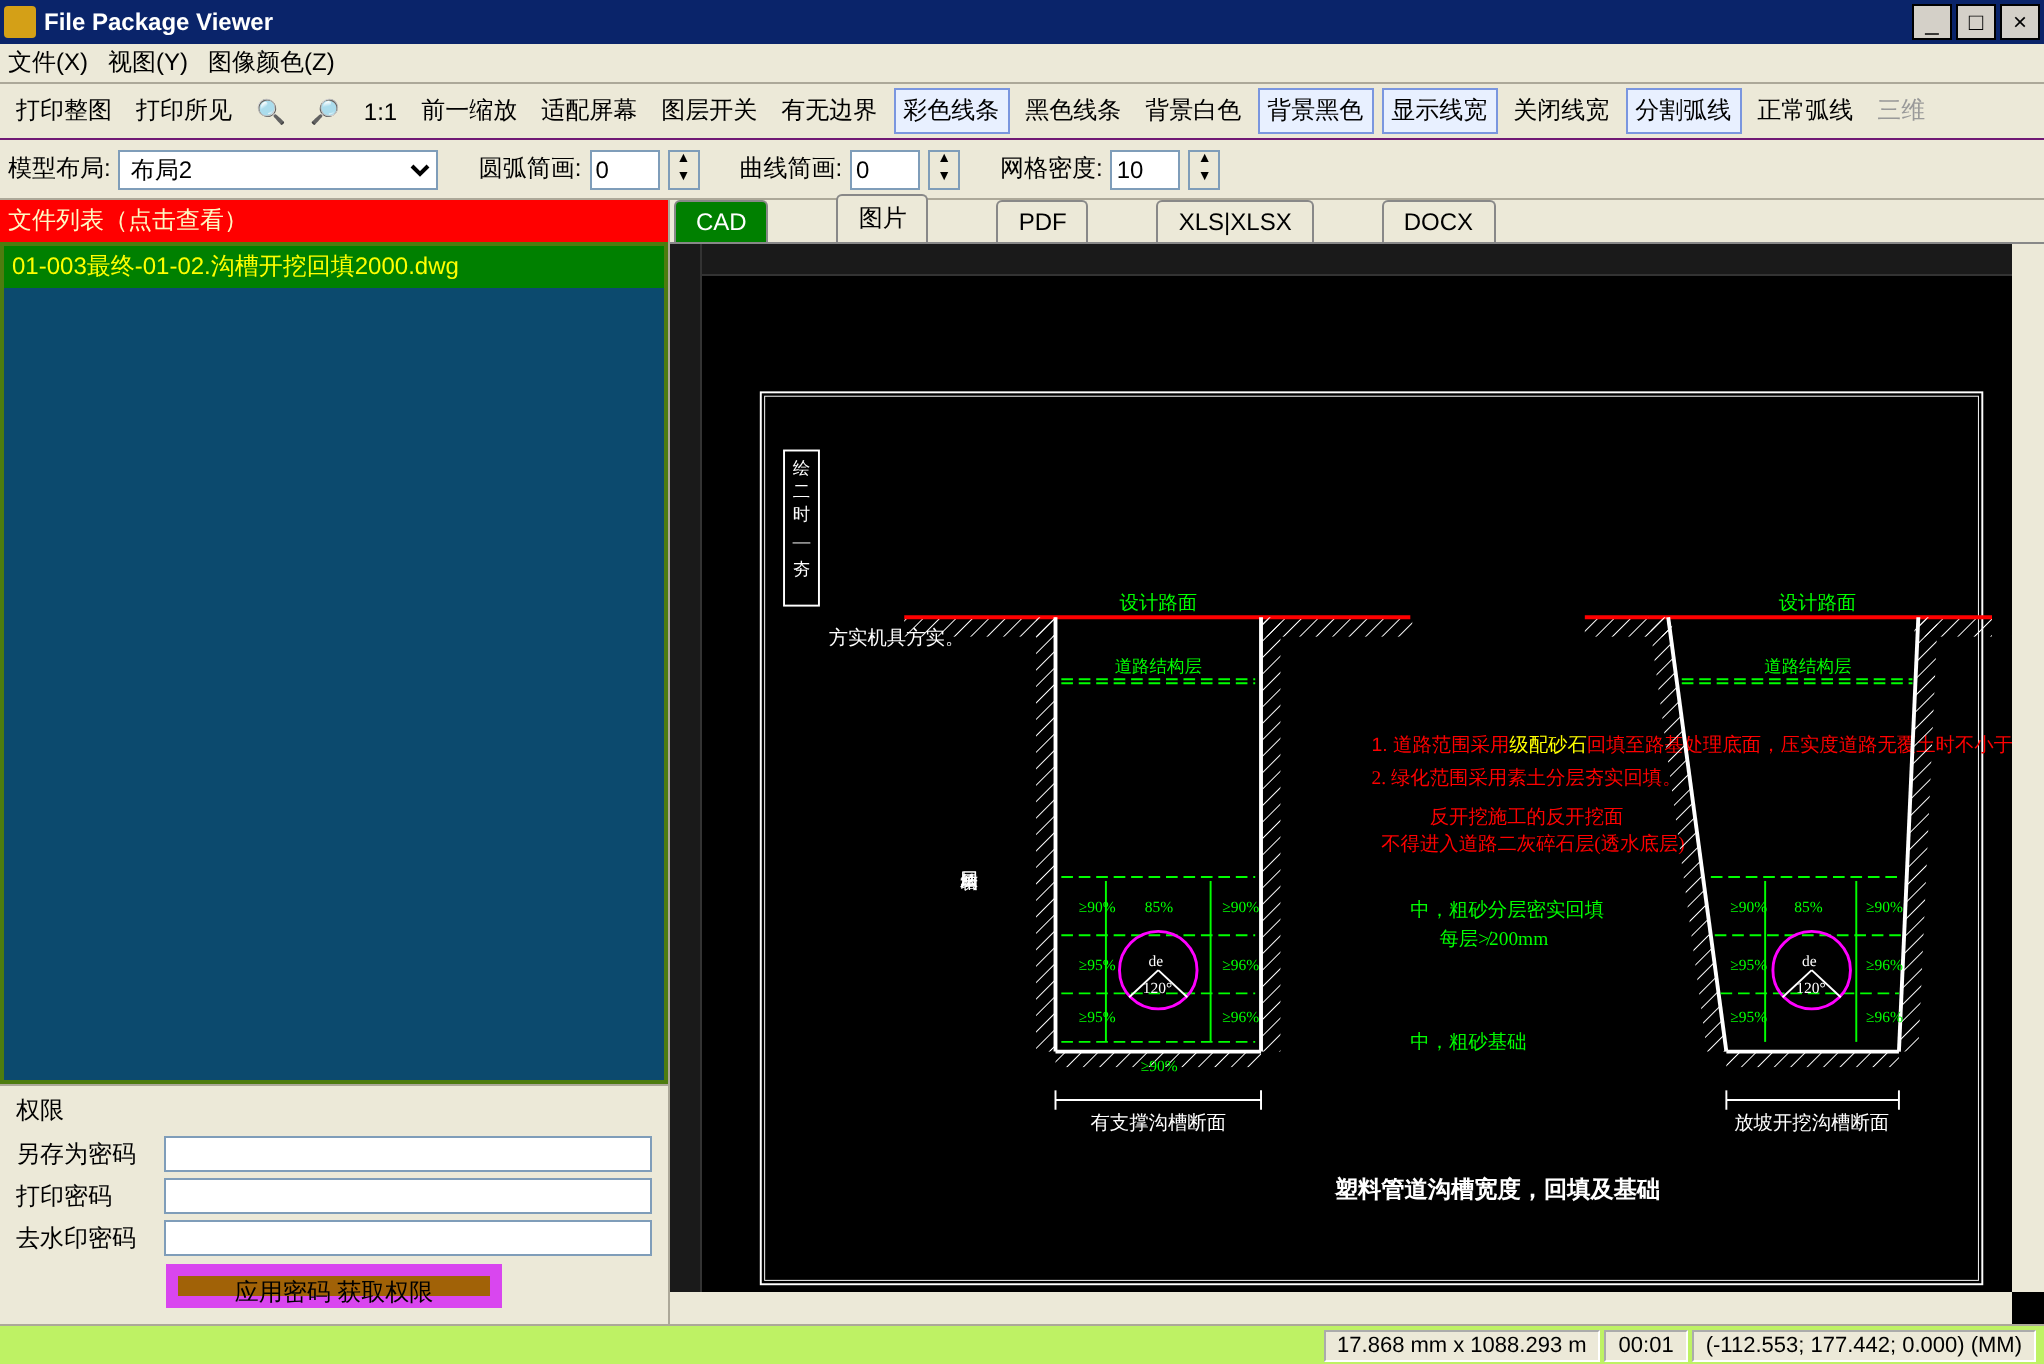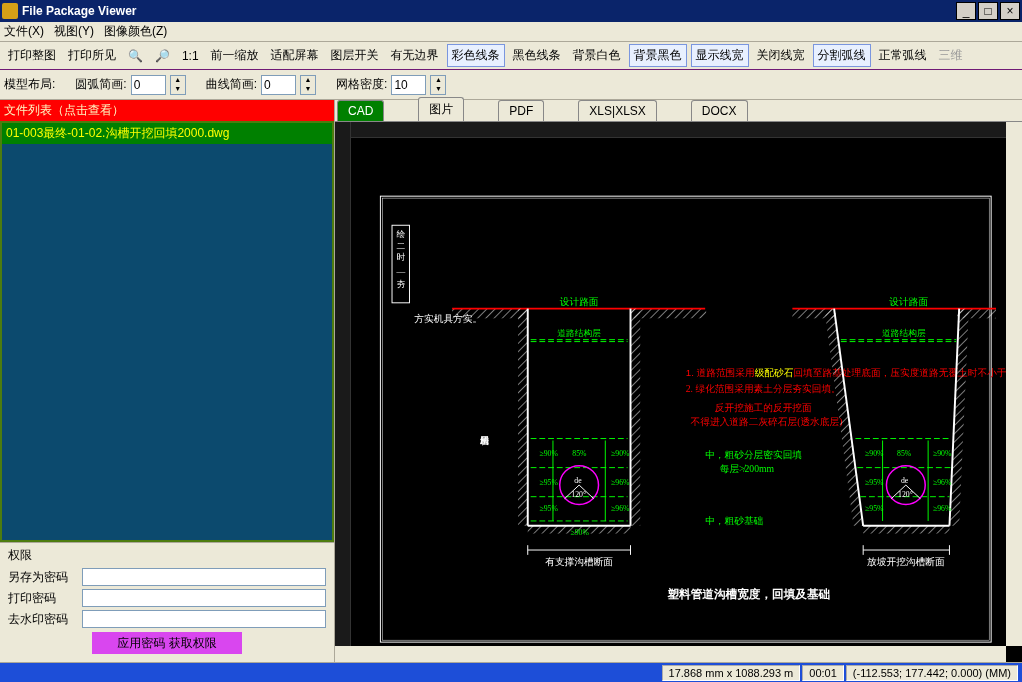--- a/index.html
+++ b/index.html
@@ -29,34 +29,34 @@
 .content { display: flex; height: 562px; }
 .left-panel { width: 335px; display: flex; flex-direction: column; border-right: 1px solid #aca899; }
 .file-header { background: #ff0000; color: #fef9c3; padding: 2px 4px; font-size: 12px; }
 .file-list { flex: 1; background: #0c4a6e; border: 2px solid #4d7c0f; overflow: auto; }
 .file-item { background: #008000; color: #ffff00; padding: 2px 4px; cursor: pointer; }
 .perm-panel { border-top: 1px solid #aca899; padding: 4px 8px; }
 .perm-panel .group-label { font-size: 12px; margin-bottom: 4px; }
 .perm-row { display: flex; align-items: center; margin-bottom: 3px; gap: 4px; }
 .perm-row label { width: 70px; font-size: 12px; }
 .perm-row input { flex: 1; border: 1px solid #7f9db9; height: 18px; background: #fff; padding: 0 2px; }
-.apply-btn { width: 150px; height: 22px; background: #d946ef; border: 1px solid #d946ef; margin: 4px auto; display: block; cursor: pointer; font-size: 12px; }
+.apply-btn { width: 168px; height: 22px; background: #a16207; border: 6px solid #d946ef; margin: 4px auto; display: block; cursor: pointer; font-size: 12px; }
 
 .right-panel { flex: 1; display: flex; flex-direction: column; background: #ece9d8; }
 .tabs { height: 22px; display: flex; align-items: flex-end; border-bottom: 1px solid #888; padding-left: 2px; gap: 32px; }
 .tab { padding: 3px 10px; border: 1px solid #888; border-bottom: none; background: #ece9d8; margin-right: 2px; cursor: pointer; font-size: 12px; border-radius: 3px 3px 0 0; }
 .tab.active { background: #008000; color: #fff; }
 .cad-view { flex: 1; background: #000; position: relative; overflow: hidden; }
 .ruler-v { position: absolute; left: 0; top: 0; bottom: 16px; width: 16px; background: #1a1a1a; border-right: 1px solid #333; }
 .ruler-h { position: absolute; left: 16px; right: 0; top: 0; height: 16px; background: #1a1a1a; border-bottom: 1px solid #333; }
 .scroll-v { position: absolute; right: 0; top: 0; bottom: 16px; width: 16px; background: #ece9d8; }
 .scroll-h { position: absolute; left: 0; right: 16px; bottom: 0; height: 16px; background: #ece9d8; }
 .drawing-area { position: absolute; left: 16px; top: 16px; right: 16px; bottom: 16px; }
 
-.statusbar { height: 20px; background: #1d4ed8; border-top: 1px solid #aca899; display: flex; align-items: center; justify-content: flex-end; padding: 0 4px; gap: 2px; }
+.statusbar { height: 20px; background: #bef264; border-top: 1px solid #aca899; display: flex; align-items: center; justify-content: flex-end; padding: 0 4px; gap: 2px; }
 .statusbar .cell { border: 1px inset #fff; padding: 1px 6px; font-size: 11px; background:#ece9d8;}
 
 svg text { font-family: "SimSun", "Microsoft YaHei"; }
 </style>
 </head>
 <body>
 
 <div class="titlebar">
   <div class="icon"></div>
   <div class="title">File Package Viewer</div>
@@ -89,20 +89,21 @@
   <span class="btn boxed">背景黑色</span>
   <span class="btn boxed">显示线宽</span>
   <span class="btn">关闭线宽</span>
   <span class="btn boxed">分割弧线</span>
   <span class="btn">正常弧线</span>
   <span class="btn disabled">三维</span>
 </div>
 
 <div class="toolbar2">
   <span>模型布局:</span>
+  <select style="width:160px;"><option>布局2</option></select>
   <span style="width:12px;"></span>
   <span>圆弧简画:</span>
   <input class="num" value="0" style="">
   <div class="spinner">
       <div>▲</div>
       <div>▼</div>
     </div>
   <span style="width:12px;"></span>
   <span>曲线简画:</span>
   <input class="num" value="0" style="">

